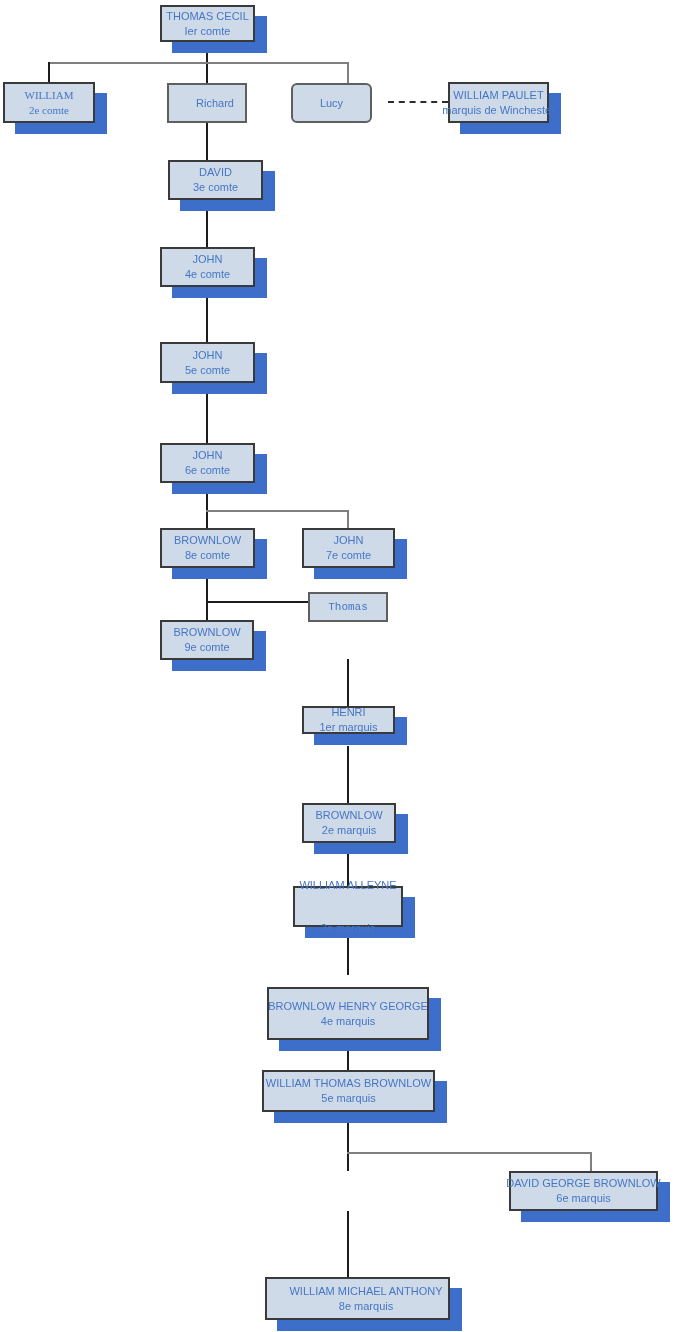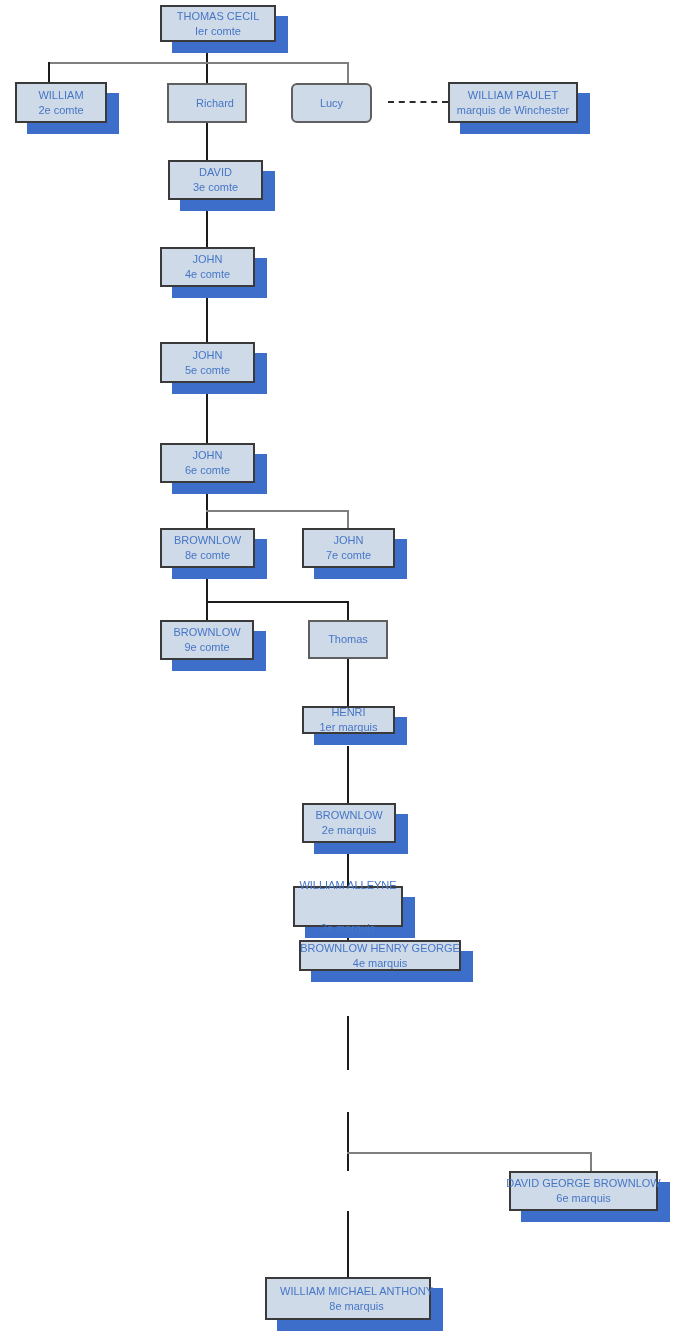--- a/index.html
+++ b/index.html
@@ -72,39 +72,39 @@
   <div class="edge v black" style="left:347px; top:659px;  height:47px;"></div>
   <div class="edge v black" style="left:347px; top:746px;  height:57px;"></div>
   <div class="edge v black" style="left:347px; top:843px;  height:43px;"></div>
   <div class="edge v black" style="left:347px; top:927px;  height:48px;"></div>
   <div class="edge v black" style="left:347px; top:1016px; height:54px;"></div>
   <div class="edge v black" style="left:347px; top:1112px; height:59px;"></div>
   <div class="edge h gray" style="left:347px; top:1152px; width:245px;"></div>
   <div class="edge v gray" style="left:590px; top:1152px; height:19px;"></div>
   <div class="edge v black" style="left:347px; top:1211px; height:66px;"></div>
 
-  <div class="node" style="left:160px; top:5px; width:116px; height:37px;">
+  <div class="node" style="left:160px; top:5px; width:95px; height:37px;">
     <span>THOMAS CECIL</span>
     <span>Ier comte</span>
   </div>
 
-  <div class="node" style="left:15px; top:82px; width:92px; height:41px;">
+  <div class="node" style="left:3px; top:82px; width:92px; height:41px;font-family:Liberation Serif, serif;">
     <span>WILLIAM</span>
     <span>2e comte</span>
   </div>
 
   <div class="node plain" style="left:167px; top:83px; width:80px; height:40px;padding-left:16px;">
     <span>Richard</span>
   </div>
 
   <div class="node plain" style="left:291px; top:83px; width:81px; height:40px;border-radius:6px;">
     <span>Lucy</span>
   </div>
 
-  <div class="node" style="left:448px; top:82px; width:130px; height:41px;">
+  <div class="node" style="left:448px; top:82px; width:101px; height:41px;">
     <span>WILLIAM PAULET</span>
     <span>marquis de Winchester</span>
   </div>
 
   <div class="node" style="left:168px; top:160px; width:95px; height:40px;">
     <span>DAVID</span>
     <span>3e comte</span>
   </div>
 
   <div class="node" style="left:160px; top:247px; width:95px; height:40px;">
@@ -130,49 +130,53 @@
   <div class="node" style="left:302px; top:528px; width:93px; height:40px;">
     <span>JOHN</span>
     <span>7e comte</span>
   </div>
 
   <div class="node" style="left:160px; top:620px; width:94px; height:40px;">
     <span>BROWNLOW</span>
     <span>9e comte</span>
   </div>
 
-  <div class="node plain" style="left:308px; top:620px; width:80px; height:39px;">
+  <div class="node plain" style="left:308px; top:592px; width:80px; height:30px;font-family:Liberation Mono, monospace;">
     <span>Thomas</span>
   </div>
 
   <div class="node" style="left:302px; top:706px; width:93px; height:28px;">
     <span>HENRI</span>
     <span>1er marquis</span>
   </div>
 
   <div class="node" style="left:302px; top:803px; width:94px; height:40px;">
     <span>BROWNLOW</span>
     <span>2e marquis</span>
   </div>
 
   <div class="node" style="left:293px; top:886px; width:110px; height:41px;gap:28px;">
     <span>WILLIAM ALLEYNE</span>
     <span>3e marquis</span>
   </div>
 
-  <div class="node" style="left:267px; top:940px; width:162px; height:31px;margin-left:32px;">
+  <div class="node" style="left:267px; top:987px; width:162px; height:53px;">
     <span>BROWNLOW HENRY GEORGE</span>
     <span>4e marquis</span>
   </div>
 
+  <div class="node" style="left:262px; top:1070px; width:173px; height:42px;">
+    <span>WILLIAM THOMAS BROWNLOW</span>
+    <span>5e marquis</span>
+  </div>
 
 
   <div class="node" style="left:509px; top:1171px; width:149px; height:40px;">
     <span>DAVID GEORGE BROWNLOW</span>
     <span>6e marquis</span>
   </div>
 
-  <div class="node" style="left:265px; top:1277px; width:166px; height:43px;padding-left:17px;">
+  <div class="node" style="left:265px; top:1277px; width:185px; height:43px;padding-left:17px;">
     <span>WILLIAM MICHAEL ANTHONY</span>
     <span>8e marquis</span>
   </div>
 
 </div>
 
 </body></html>

